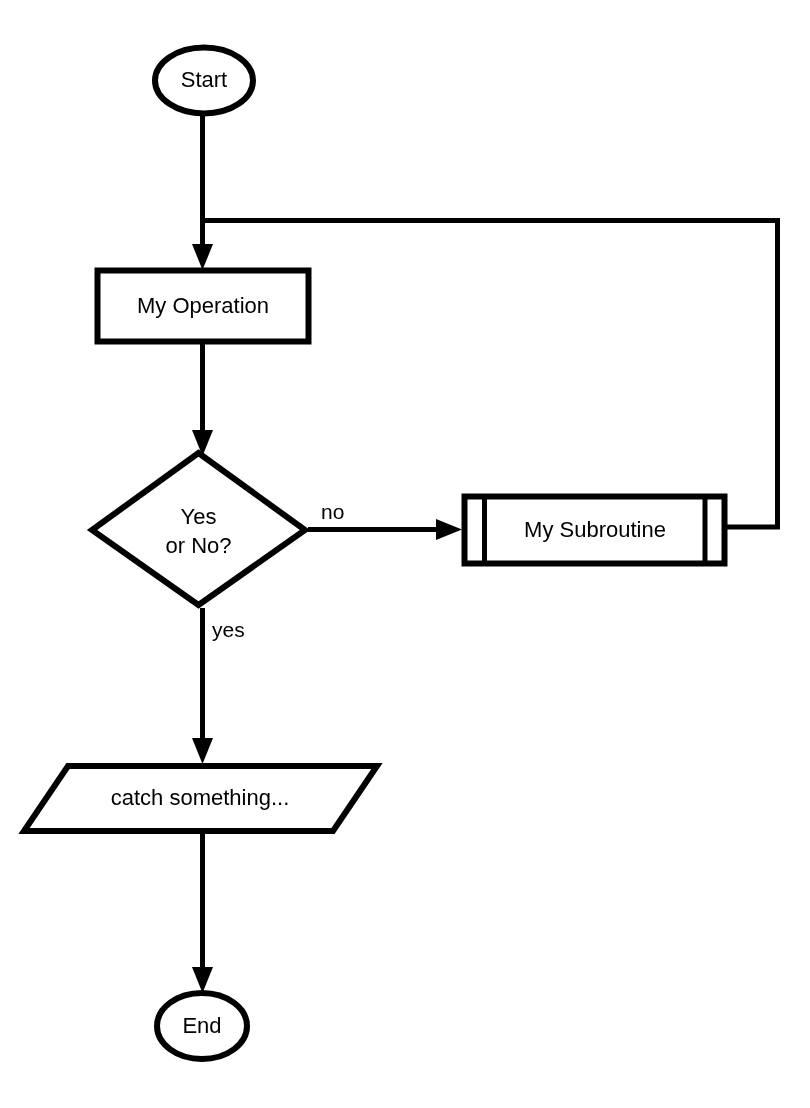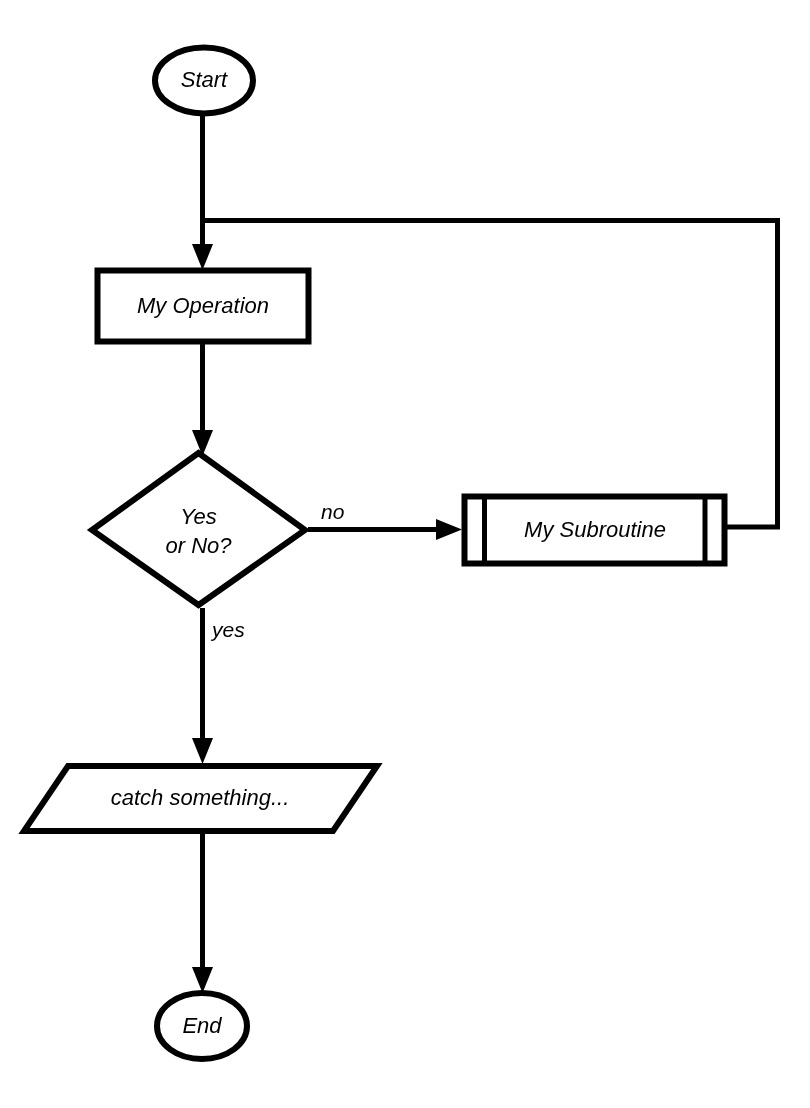--- a/index.html
+++ b/index.html
@@ -11,21 +11,20 @@
     width: 810px;
     height: 1108px;
     font-family: "Liberation Sans", sans-serif;
     overflow: hidden;
   }
   #flowchart-root {
     position: relative;
     width: 810px;
     height: 1108px;
     background: #ffffff;
-    font-style: italic;
   }
   svg.flow-canvas {
     display: block;
     width: 810px;
     height: 1108px;
   }
   .node-shape-thick {
     fill: #ffffff;
     stroke: #000000;
     stroke-width: 6;

